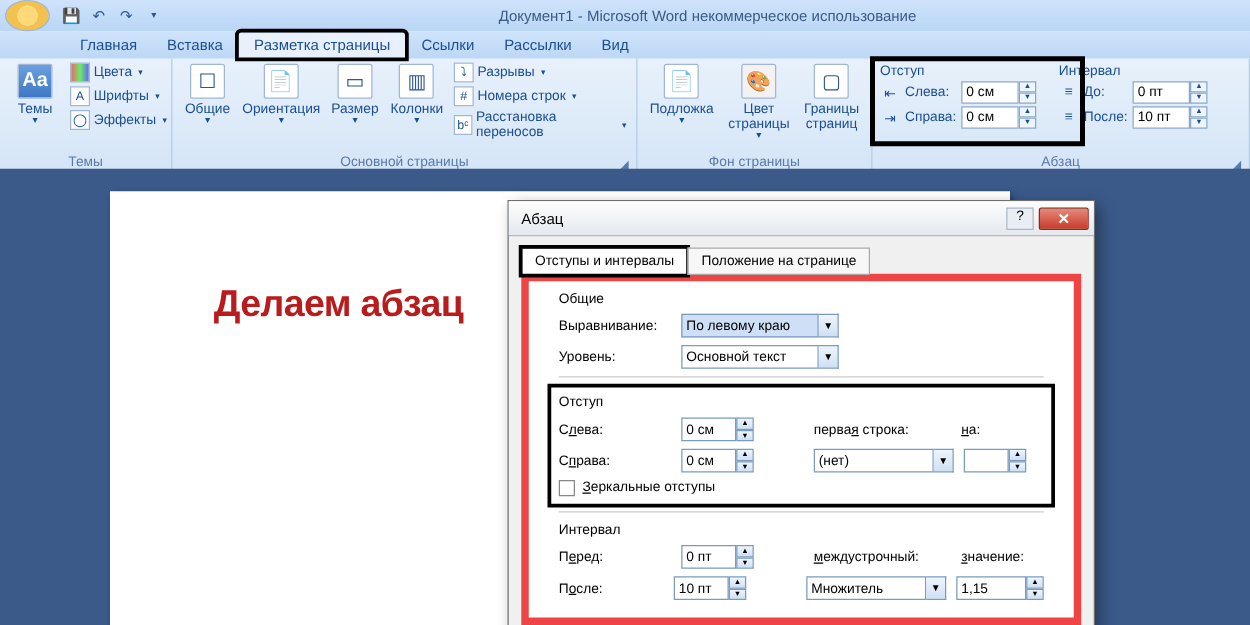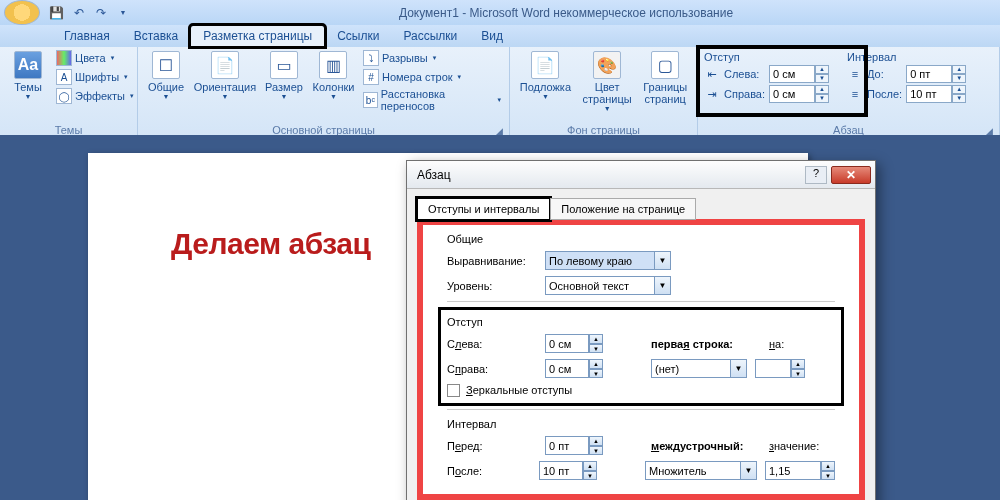--- a/index.html
+++ b/index.html
@@ -58,21 +58,21 @@
 .dlg-tabs { display: flex; padding: 8px 10px 0; gap: 0; }
 .dlg-tab { padding: 4px 10px; border: 1px solid #aaa; background: #f7f7f7; font-size: 11px; position: relative; top: 1px; }
 .dlg-tab.active { background: #fff; border-bottom: 1px solid #fff; }
 .dlg-tab.hl { outline: 3px solid #000; outline-offset: -1px; }
 .dlg-body { background: #fff; margin: 0 10px 8px; border: 6px solid #ef4444; padding: 8px 24px; }
 
 .fieldset { margin-bottom: 6px; }
 .fieldset .legend { font-size: 11px; margin-bottom: 6px; }
 .frow { display: flex; align-items: center; gap: 8px; margin-bottom: 6px; }
 .frow label { width: 90px; }
-.frow label.w110 { width: 110px; font-weight: bold; }
+.frow label.w110 { width: 110px; }
 .combo { display: flex; }
 .combo input { height: 19px; border: 1px solid #7a9ac0; font-size: 11px; padding: 0 3px; }
 .combo .cbtn { width: 16px; height: 19px; border: 1px solid #7a9ac0; border-left: none; background: linear-gradient(#eef5fc, #cfe0f3); text-align: center; font-size: 8px; line-height: 17px; }
 .combo.blue input { background: #cfe0f6; color: #000; }
 .dspin { display: flex; }
 .dspin input { width: 44px; height: 19px; border: 1px solid #7a9ac0; font-size: 11px; padding: 0 3px; }
 .dspin .ar { width: 14px; display: flex; flex-direction: column; }
 .dspin .ar div { height: 9.5px; border: 1px solid #7a9ac0; background: linear-gradient(#eef5fc,#cfe0f3); font-size: 6px; text-align: center; line-height: 8px; }
 .fieldset.boxed { outline: 3px solid #000; padding: 6px; margin-left: -6px; margin-right: -6px; }
 .chk { display: flex; align-items: flex-start; gap: 6px; }
@@ -304,21 +304,21 @@
       <div class="frow">
         <label>С<u>п</u>рава:</label>
         <div class="dspin">
             <input value="0 см" style="">
             <div class="ar">
               <div>▲</div>
               <div>▼</div>
             </div>
           </div>
         <div class="combo" style="margin-left:40px">
-            <input style="width: 80px;" value="(нет)">
+            <input style="width: 96px;" value="(нет)">
             <div class="cbtn">▼</div>
           </div>
         <div class="dspin">
             <input style="width: 36px;" value="">
             <div class="ar">
               <div>▲</div>
               <div>▼</div>
             </div>
           </div>
       </div>

